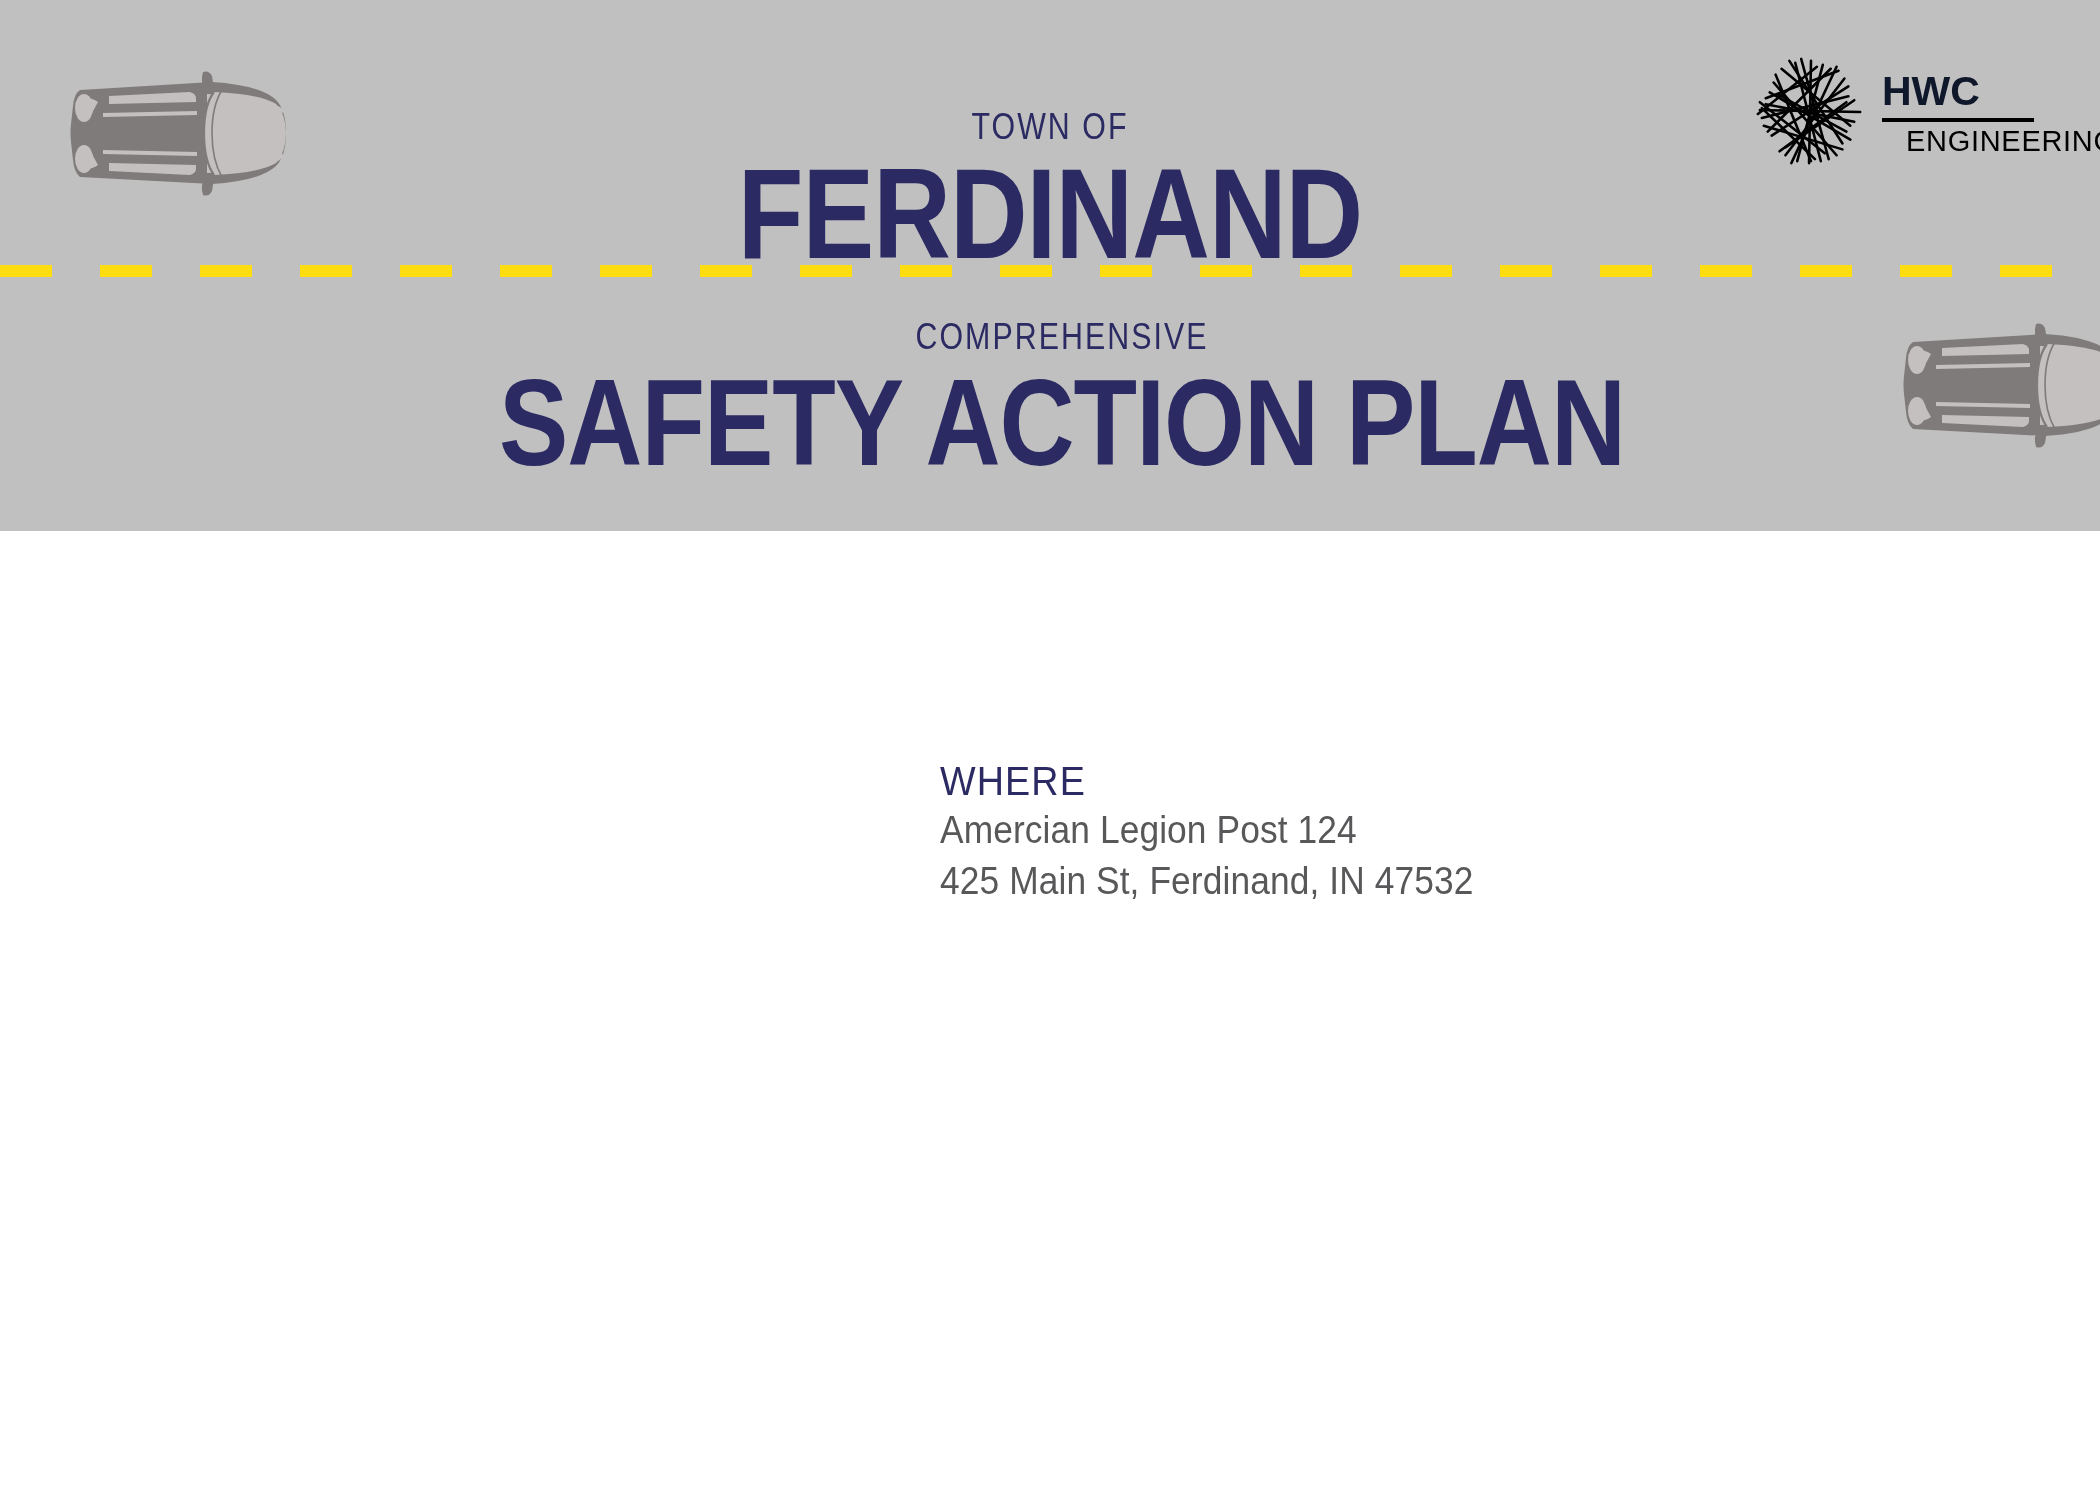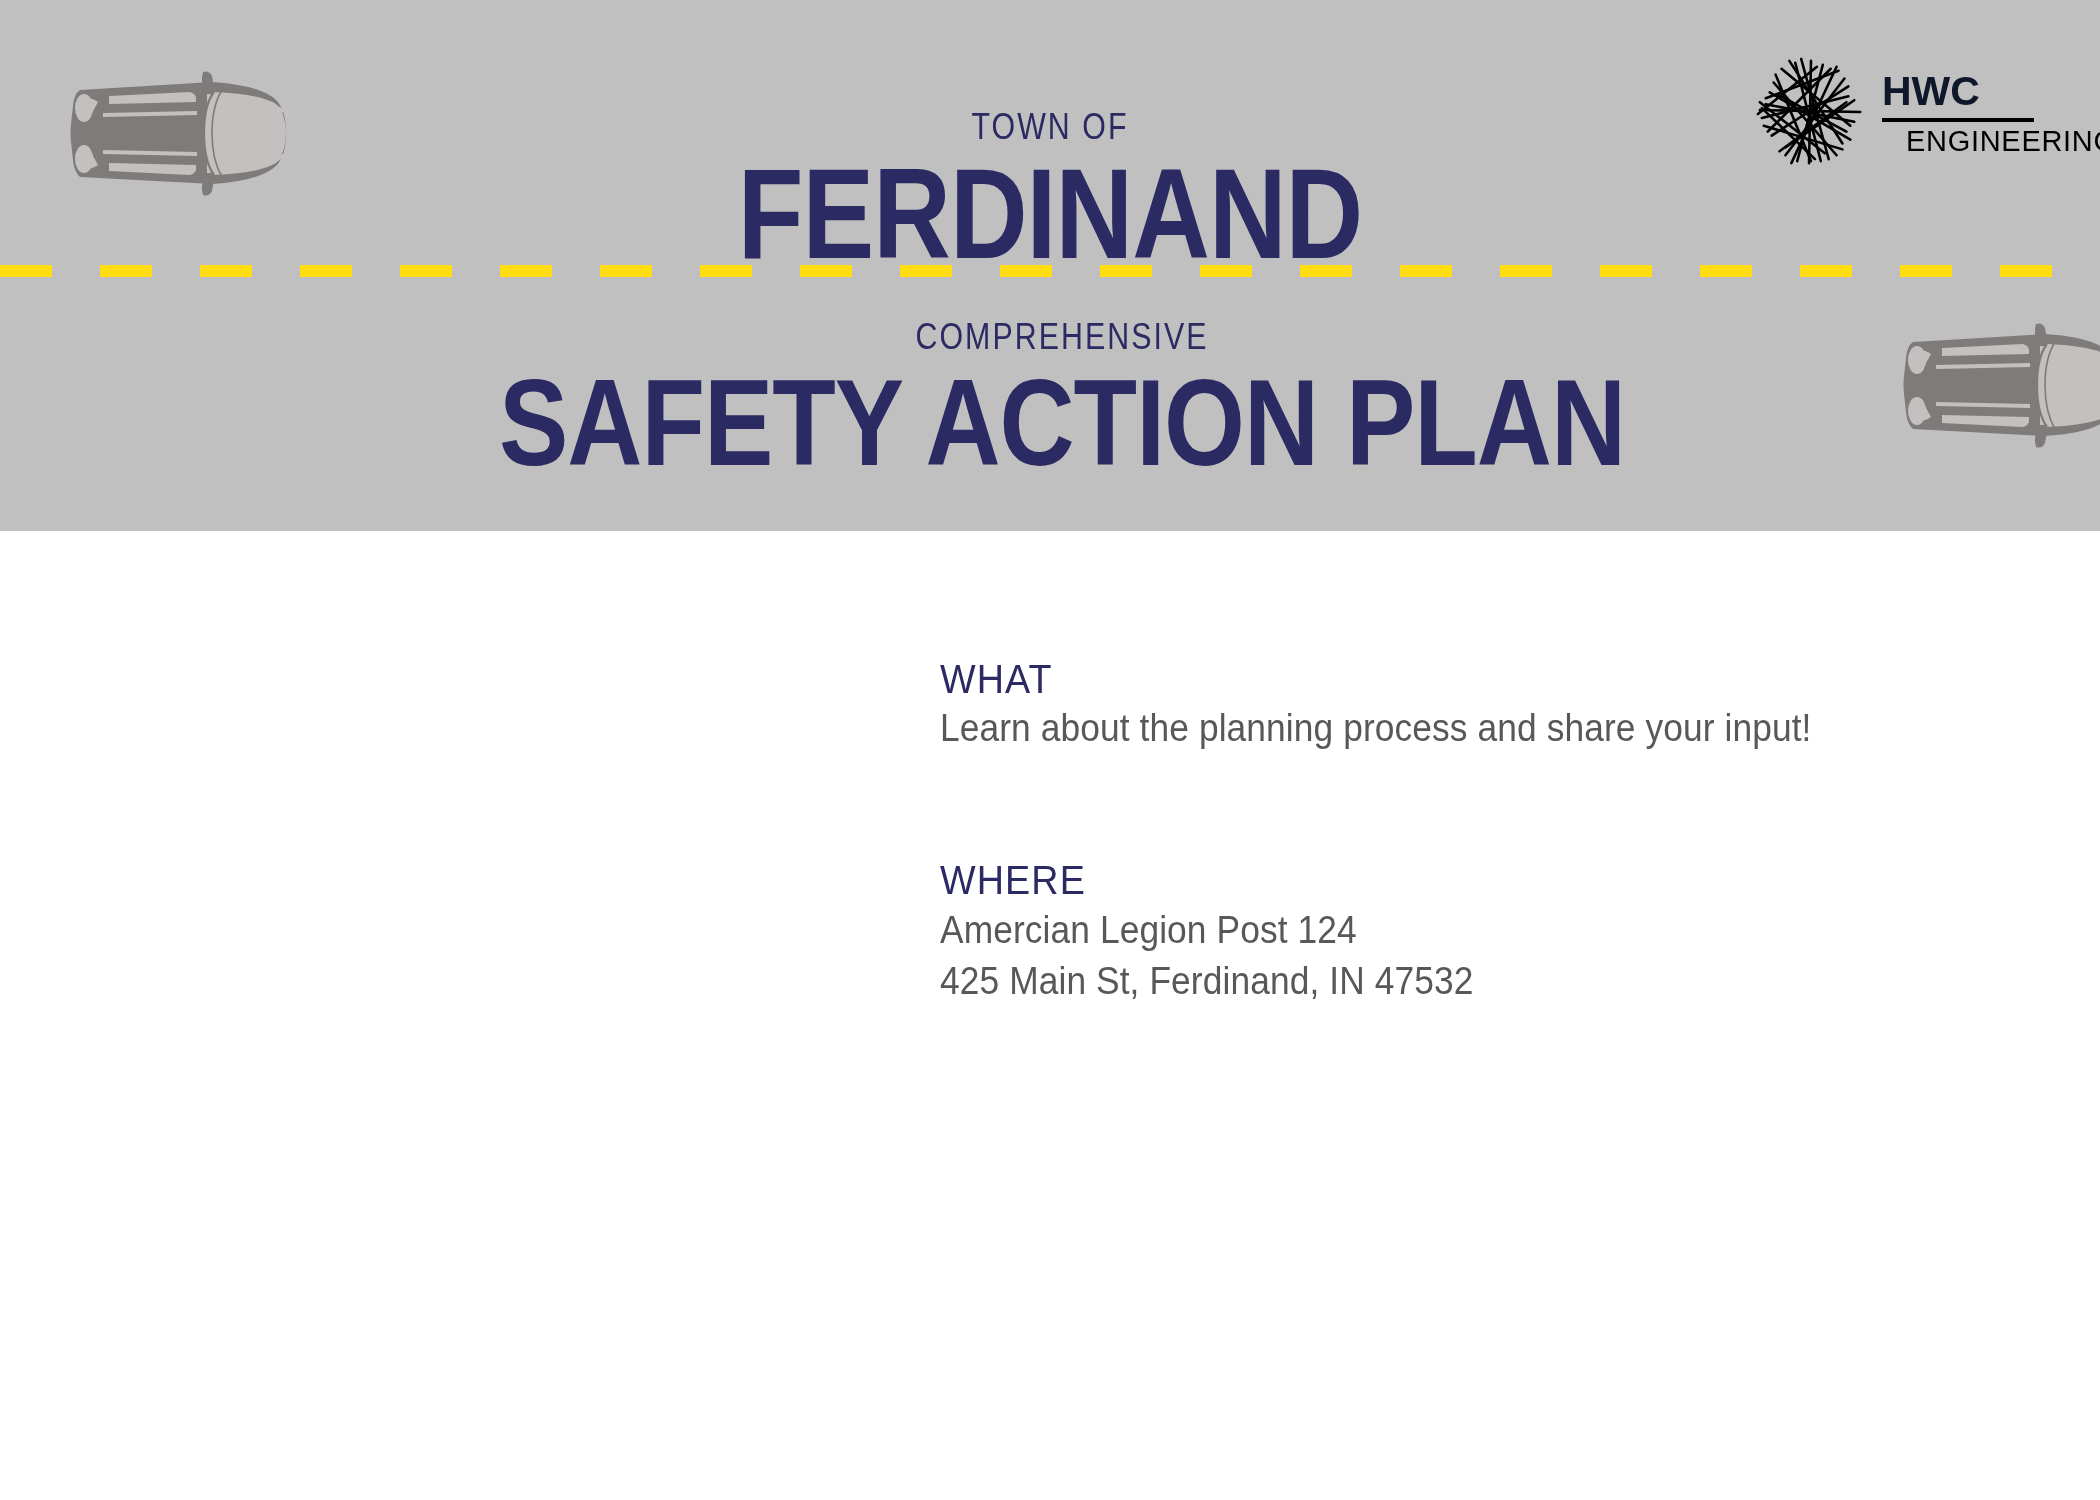--- a/index.html
+++ b/index.html
@@ -336,24 +336,20 @@
         <span class="hwc-name">HWC</span>
         <span class="hwc-rule"></span>
         <span class="hwc-sub">ENGINEERING</span>
       </div>
     </div>
   </div>
 
 
   <div class="content">
 
-    <div class="section">
-      <div class="sec-label">WHAT</div>
-      <div class="sec-body">Learn about the planning process and share your input!</div>
-    </div>
 
     <div class="gap-what"></div>
 
 
     <div class="gap-when"></div>
 
     <div class="section">
       <div class="sec-label">WHERE</div>
       <div class="sec-body">Amercian Legion Post 124</div>
       <div class="sec-body">425 Main St, Ferdinand, IN 47532</div>

